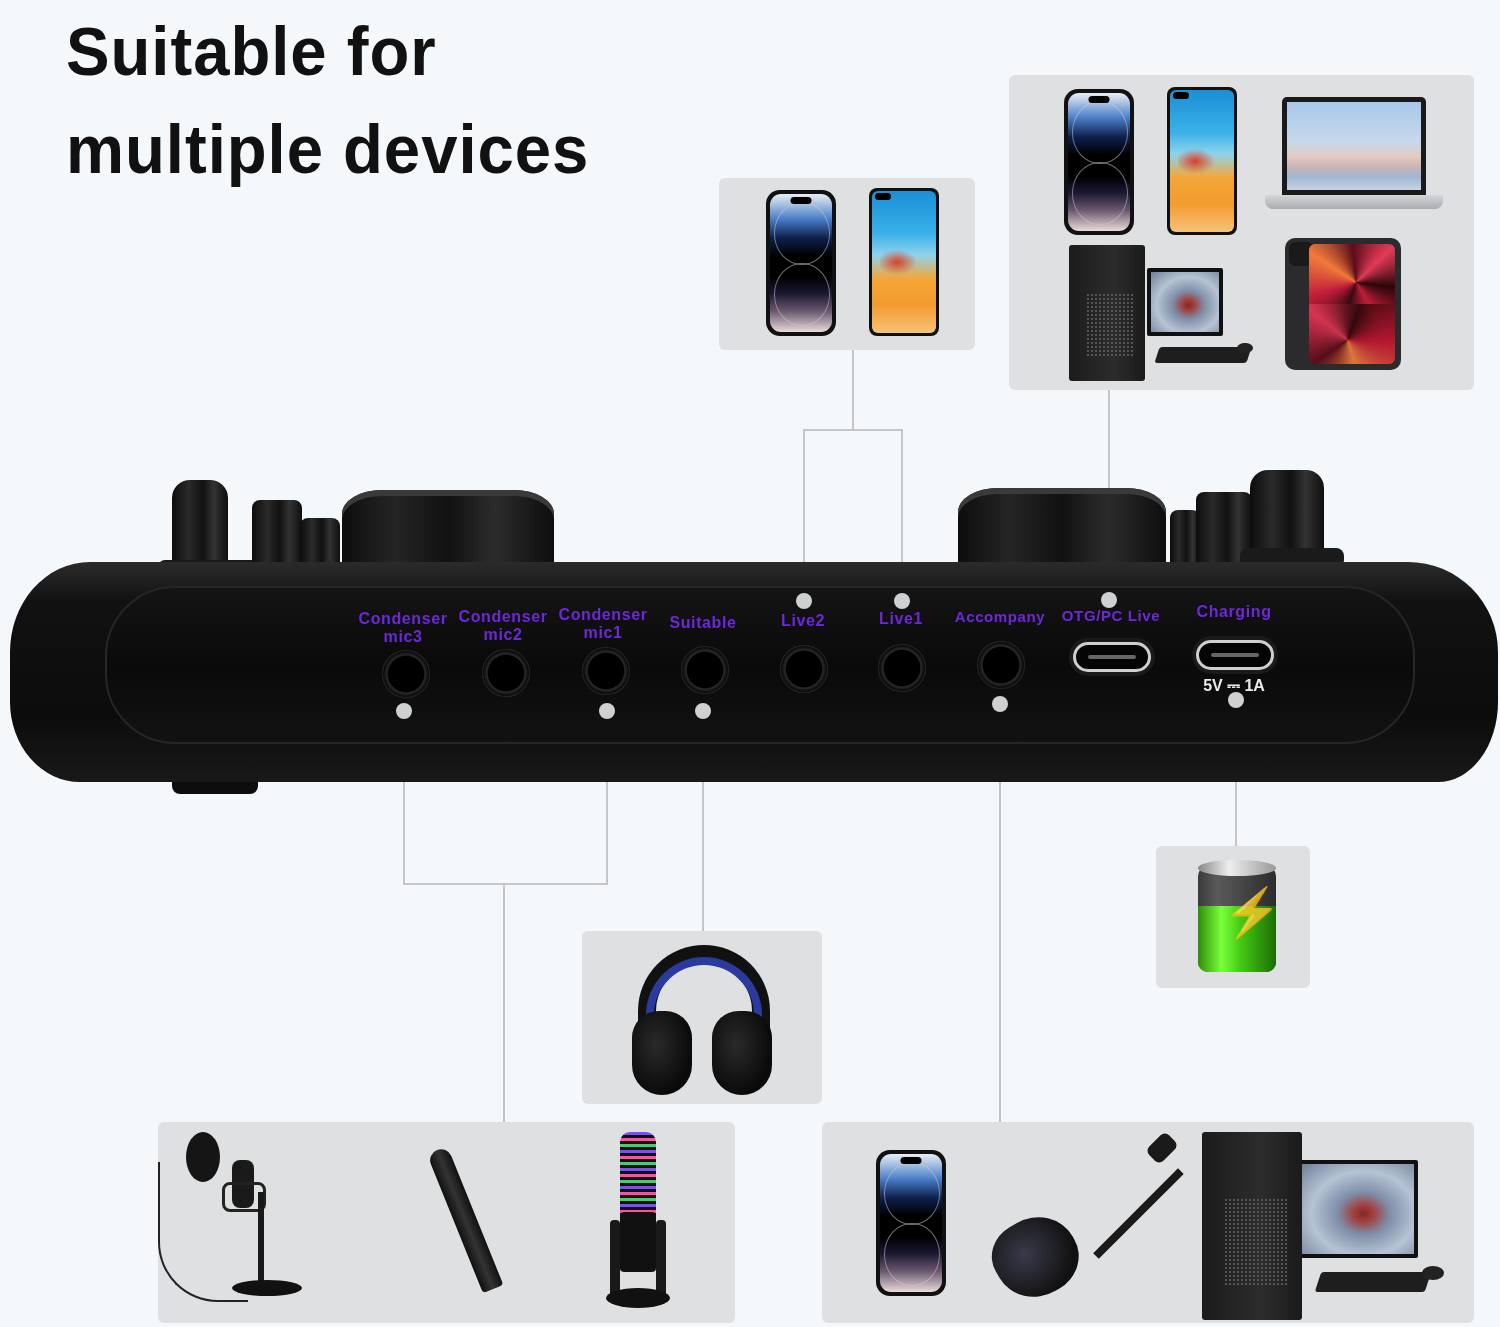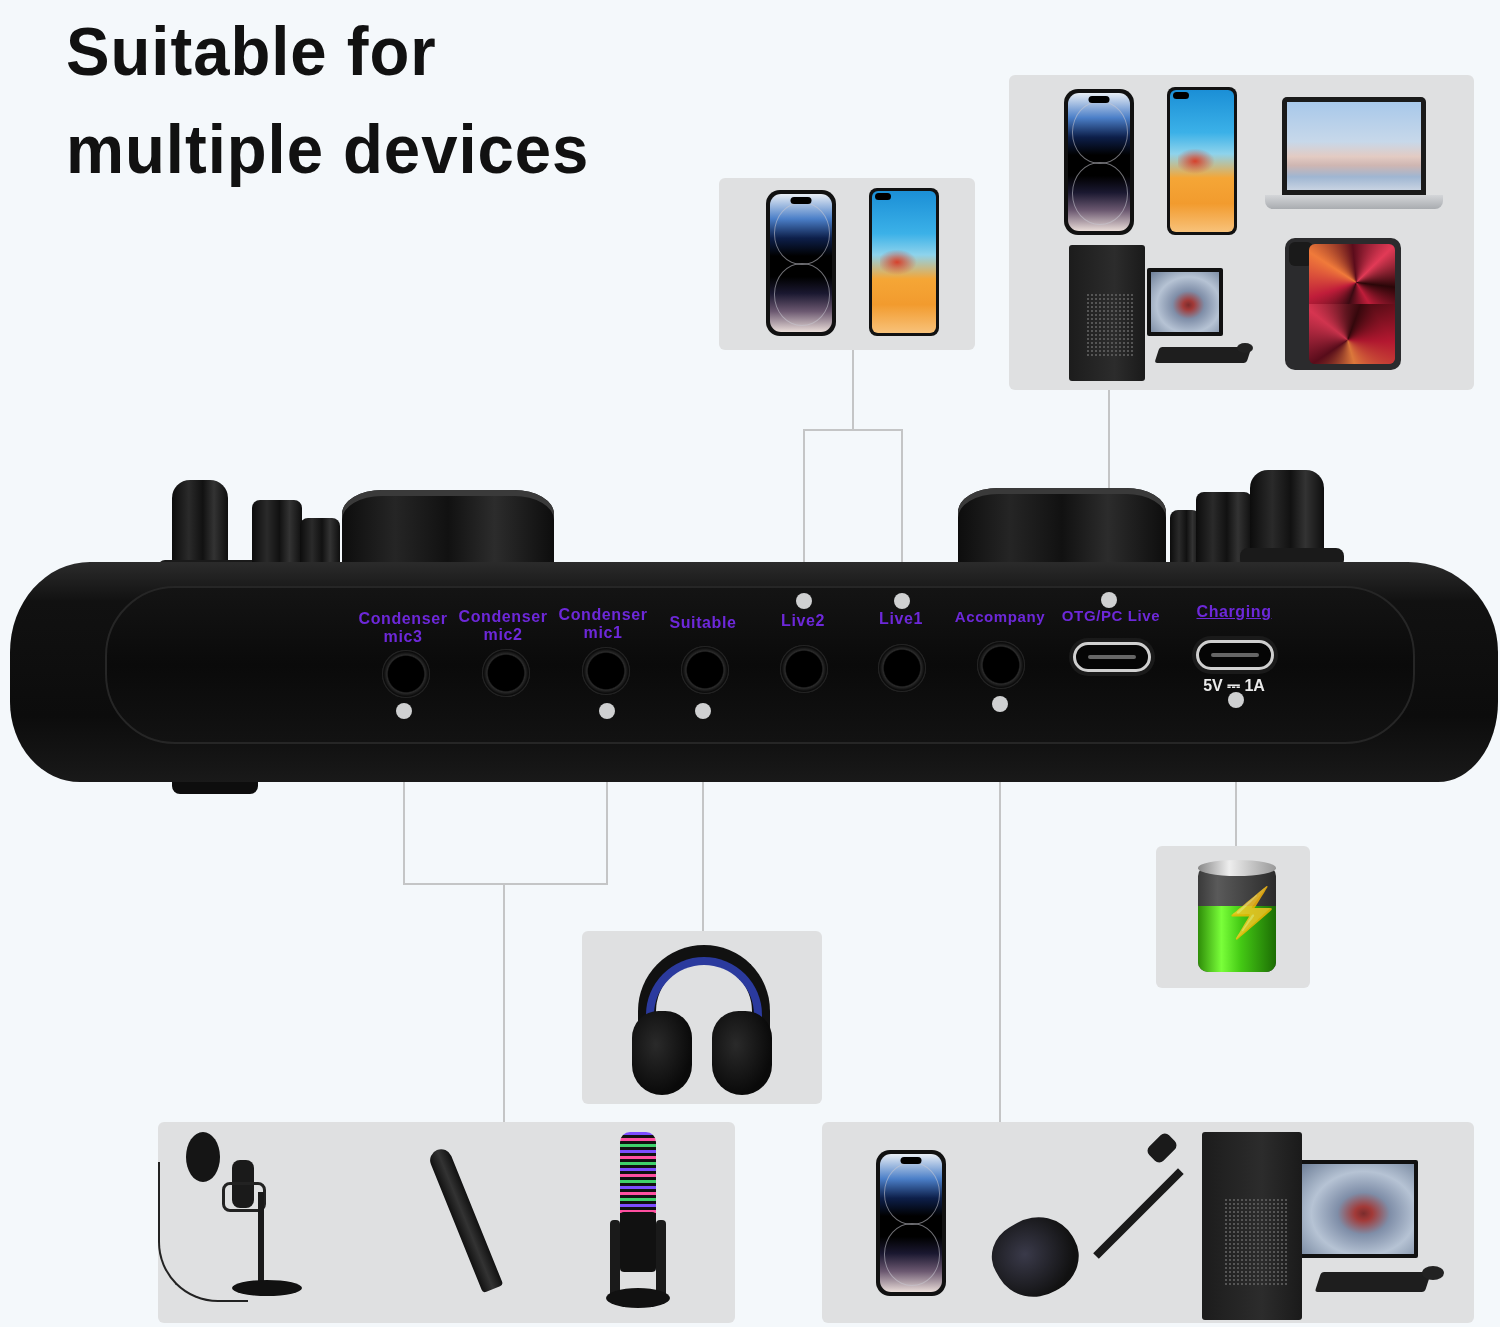--- a/index.html
+++ b/index.html
@@ -273,21 +273,21 @@
   </div>
   <div class="port-label" style="left:603px;top:606px;">
     <div>Condenser</div>
       <div>mic1</div>
   </div>
   <div class="port-label" style="left:703px;top:614px;">Suitable</div>
   <div class="port-label" style="left:803px;top:612px;">Live2</div>
   <div class="port-label" style="left:901px;top:610px;">Live1</div>
   <div class="port-label" style="left:1000px;top:608px;font-size:15px;">Accompany</div>
   <div class="port-label" style="left:1111px;top:607px;font-size:15px;">OTG/PC Live</div>
-  <div class="port-label" style="left:1234px;top:603px;text-decoration:underline;">Charging</div>
+  <div class="port-label" style="left:1234px;top:603px;">Charging</div>
 
   <div class="jack" style="left:406px;top:674px;"></div>
   <div class="jack" style="left:506px;top:673px;"></div>
   <div class="jack" style="left:606px;top:671px;"></div>
   <div class="jack" style="left:705px;top:670px;"></div>
   <div class="jack" style="left:804px;top:669px;"></div>
   <div class="jack" style="left:902px;top:668px;"></div>
   <div class="jack" style="left:1001px;top:665px;"></div>
   <div class="usbc" style="left:1112px;top:657px;"></div>
   <div class="usbc" style="left:1235px;top:655px;"></div>

